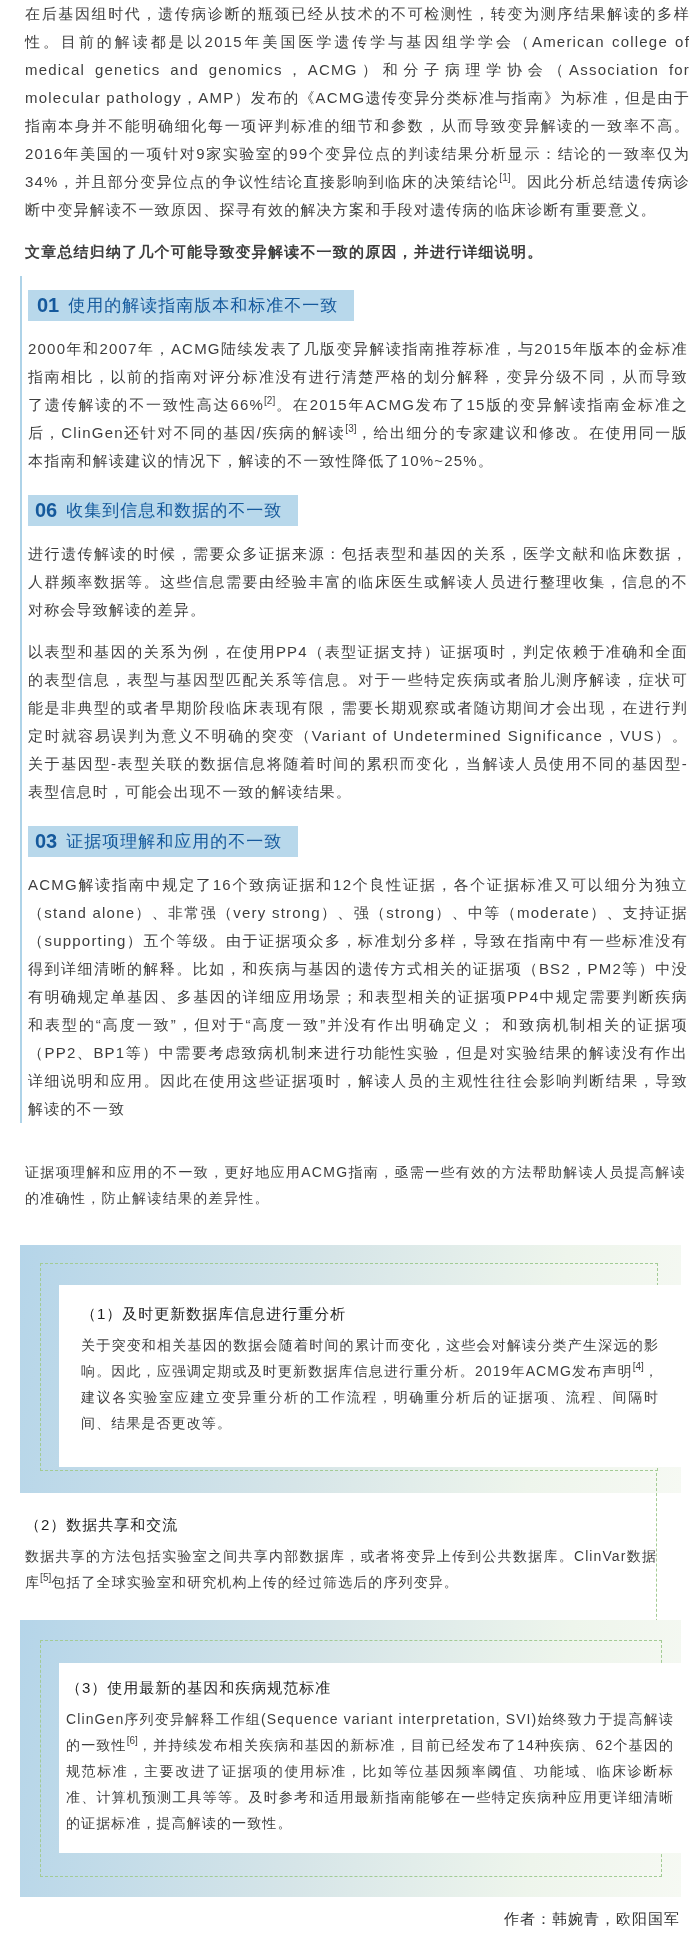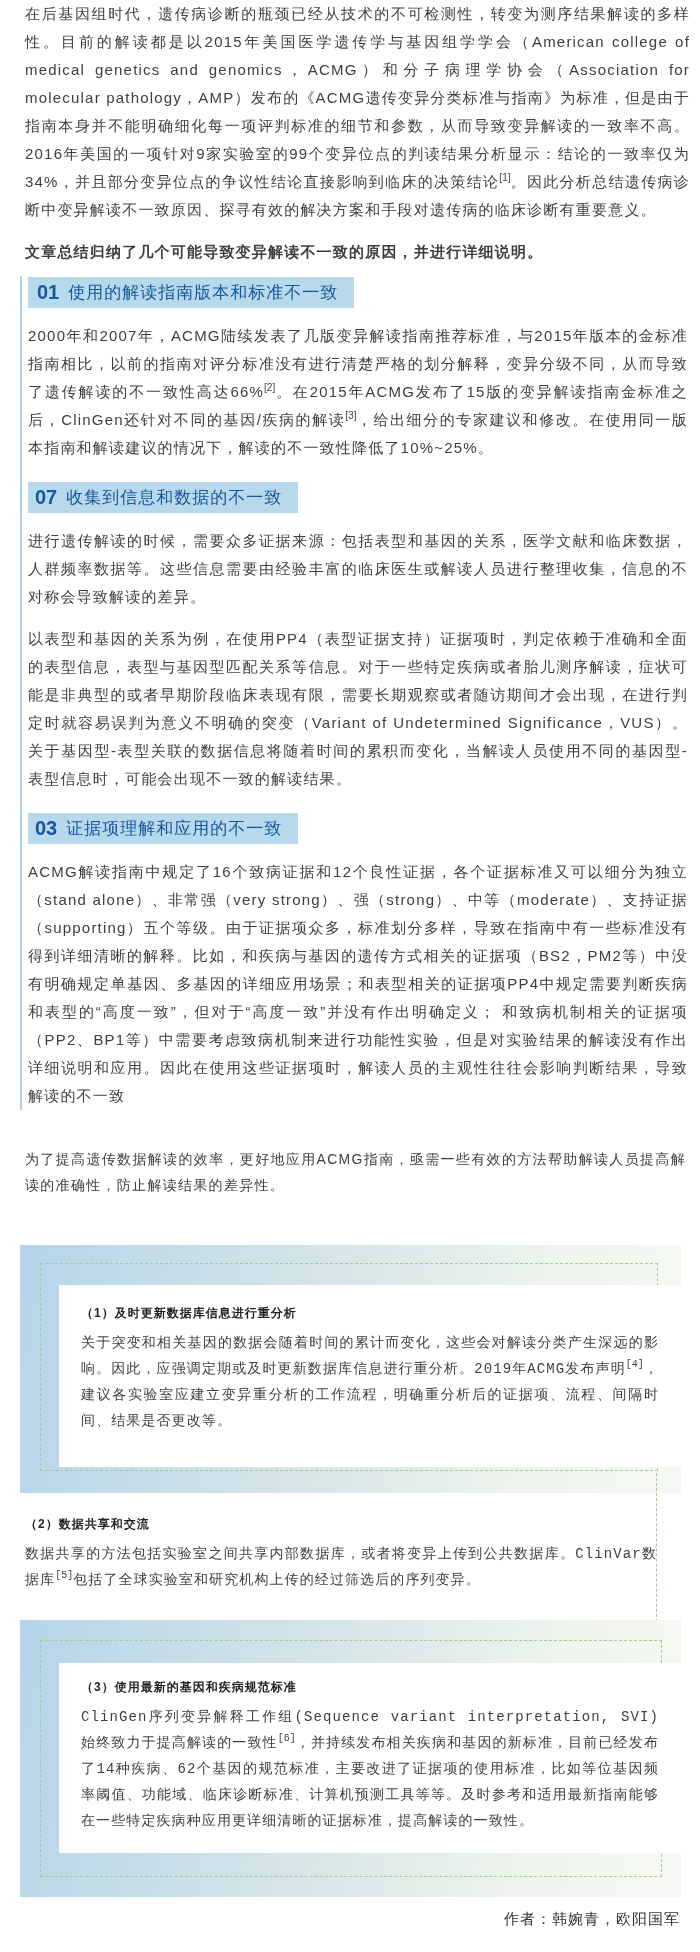--- a/index.html
+++ b/index.html
@@ -20,21 +20,21 @@
   
   .sections{
     margin:10px 10px 0 20px;border-left:2px solid var(--rail,#aed3e8);
     padding-left:6px;
   }
   .band{
     display:inline-flex;align-items:center;gap:9px;
     background:var(--band_bg,#b8d8eb);
     padding:2px 16px 2px 7px;min-height:31px;margin-top:20px;
   }
-  .band.first{margin-top:1px;padding-left:9px;}
+  .band.first{margin-top:14px;padding-left:9px;}
   .band .num{
     font-size:20px;font-weight:bold;color:var(--band_text,#15599c);
     letter-spacing:0;
   }
   .band .ttl{
     font-size:17px;font-weight:normal;color:var(--band_text,#15599c);
     letter-spacing:1px;
   }
   .sec-p{
     margin:14px 0 0 0;font-size:15px;line-height:28px;
@@ -52,29 +52,29 @@
     background:linear-gradient(100deg,var(--grad_blue,#b5d5e9) 0%,#d6e5e8 45%,
       var(--grad_green,#eef5ec) 78%,#f6f9f3 100%);
   }
   .grad1{left:20px;top:5px;width:661px;height:248px;}
   .grad2{left:20px;top:380px;width:661px;height:277px;}
   .dash1{left:40px;top:23px;width:618px;height:208px;border:1px dashed var(--dashed,#a3cb94);}
   .dash2{left:40px;top:233px;width:617px;height:169px;border-right:1px dashed var(--dashed,#a3cb94);}
   .dash3{left:40px;top:400px;width:622px;height:237px;border:1px dashed var(--dashed,#a3cb94);}
   .card{background:var(--card_bg,#ffffff);}
   .card1{left:59px;top:45px;width:622px;height:182px;padding:20px 22px;}
-  .card3{left:59px;top:423px;width:622px;height:190px;padding:16px 22px;}
+  .card3{left:59px;top:423px;width:622px;height:190px;padding:16px 7px;}
   .sol2{left:25px;top:276px;width:632px;}
   .card-title{
-    font-size:12px;font-weight:bold;color:var(--title_text,#1f1f1f);
+    font-size:15px;font-weight:normal;color:var(--title_text,#1f1f1f);
     letter-spacing:1px;margin:0 0 8px 0;
   }
   .card-body{
     font-size:14px;line-height:26px;letter-spacing:1.1px;
-    text-align:justify;margin:0;color:var(--text,#3e3e3e);font-family:Liberation Mono, monospace;
+    text-align:justify;margin:0;color:var(--text,#3e3e3e);
   }
   .author{
     position:absolute;right:20px;top:670px;font-size:15px;
     letter-spacing:1px;color:#333333;
   }
 </style>
 </head>
 <body>
 
 <div class="page">
@@ -85,35 +85,35 @@
 
   <div class="sections">
 
     <div class="band first">
       <span class="num">01</span>
       <span class="ttl">使用的解读指南版本和标准不一致</span>
     </div>
     <p class="sec-p"><span>2000年和2007年，ACMG陆续发表了几版变异解读指南推荐标准，与2015年版本的金标准指南相比，以前的指南对评分标准没有进行清楚严格的划分解释，变异分级不同，从而导致了遗传解读的不一致性高达66%</span><sup class="cite">[2]</sup><span>。在2015年ACMG发布了15版的变异解读指南金标准之后，ClinGen还针对不同的基因/疾病的解读</span><sup class="cite">[3]</sup><span>，给出细分的专家建议和修改。在使用同一版本指南和解读建议的情况下，解读的不一致性降低了10%~25%。</span></p>
 
     <div class="band">
-      <span class="num">07</span>
+      <span class="num">06</span>
       <span class="ttl">收集到信息和数据的不一致</span>
     </div>
     <p class="sec-p"><span>进行遗传解读的时候，需要众多证据来源：包括表型和基因的关系，医学文献和临床数据，人群频率数据等。这些信息需要由经验丰富的临床医生或解读人员进行整理收集，信息的不对称会导致解读的差异。</span></p>
     <p class="sec-p"><span>以表型和基因的关系为例，在使用PP4（表型证据支持）证据项时，判定依赖于准确和全面的表型信息，表型与基因型匹配关系等信息。对于一些特定疾病或者胎儿测序解读，症状可能是非典型的或者早期阶段临床表现有限，需要长期观察或者随访期间才会出现，在进行判定时就容易误判为意义不明确的突变（Variant of Undetermined Significance，VUS）。关于基因型-表型关联的数据信息将随着时间的累积而变化，当解读人员使用不同的基因型-表型信息时，可能会出现不一致的解读结果。</span></p>
 
     <div class="band">
       <span class="num">03</span>
       <span class="ttl">证据项理解和应用的不一致</span>
     </div>
     <p class="sec-p"><span>ACMG解读指南中规定了16个致病证据和12个良性证据，各个证据标准又可以细分为独立（stand alone）、非常强（very strong）、强（strong）、中等（moderate）、支持证据（supporting）五个等级。由于证据项众多，标准划分多样，导致在指南中有一些标准没有得到详细清晰的解释。比如，和疾病与基因的遗传方式相关的证据项（BS2，PM2等）中没有明确规定单基因、多基因的详细应用场景；和表型相关的证据项PP4中规定需要判断疾病和表型的“高度一致”，但对于“高度一致”并没有作出明确定义； 和致病机制相关的证据项（PP2、BP1等）中需要考虑致病机制来进行功能性实验，但是对实验结果的解读没有作出详细说明和应用。因此在使用这些证据项时，解读人员的主观性往往会影响判断结果，导致解读的不一致</span></p>
 
   </div>
 
-  <p class="transition">为了提高遗传数据解读的效率，更好地应用ACMG指南，亟需一些有效的方法帮助解读人员提高解读的准确性，防止解读结果的差异性。</p>
+  <p class="transition">证据项理解和应用的不一致，更好地应用ACMG指南，亟需一些有效的方法帮助解读人员提高解读的准确性，防止解读结果的差异性。</p>
 
   <div class="deco">
 
     <div class="grad grad1"></div>
     <div class="dash1"></div>
     <div class="card card1">
       <p class="card-title">（1）及时更新数据库信息进行重分析</p>
       <p class="card-body"><span>关于突变和相关基因的数据会随着时间的累计而变化，这些会对解读分类产生深远的影响。因此，应强调定期或及时更新数据库信息进行重分析。2019年ACMG发布声明</span><sup class="cite">[4]</sup><span>，建议各实验室应建立变异重分析的工作流程，明确重分析后的证据项、流程、间隔时间、结果是否更改等。</span></p>
     </div>
 

